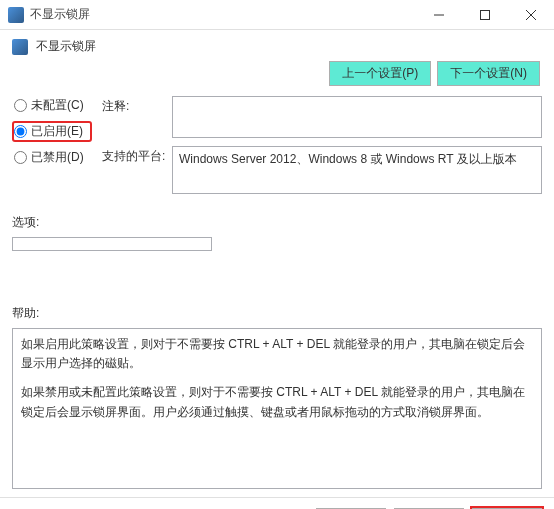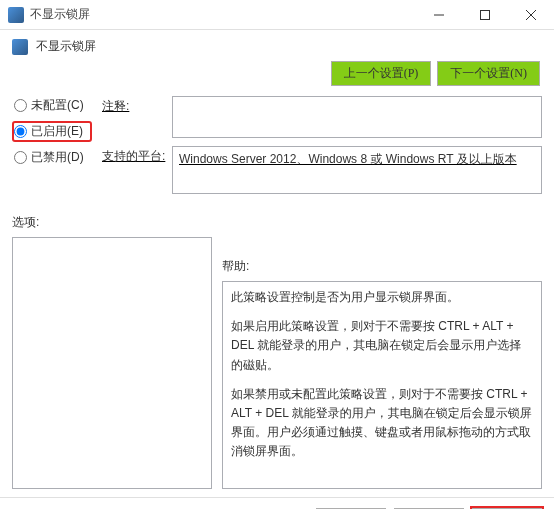--- a/index.html
+++ b/index.html
@@ -8,34 +8,34 @@
 .title-icon { width: 16px; height: 16px; background: linear-gradient(135deg, #4a90d9, #2e5a8a); margin-right: 6px; border-radius: 2px; }
 .title-text { flex: 1; color: #444; font-size: 12px; }
 .win-controls { display: flex; }
 .win-btn { width: 46px; height: 30px; display: flex; align-items: center; justify-content: center; color: #555; font-size: 12px; }
 .win-btn svg { width: 10px; height: 10px; }
 .content { padding: 8px 12px; }
 .header-row { display: flex; align-items: center; gap: 8px; margin-bottom: 6px; }
 .header-icon { width: 16px; height: 16px; background: linear-gradient(135deg, #4a90d9, #2e5a8a); border-radius: 2px; }
 .header-title { color: #333; font-size: 12px; }
 .nav-buttons { display: flex; justify-content: flex-end; gap: 6px; margin-bottom: 10px; padding-right: 2px; }
-.btn { border: 1px solid #adadad; background: #84cc16; padding: 3px 12px; font-size: 12px; color: #333; cursor: pointer; font-family: Liberation Serif, serif; }
+.btn { border: 1px solid #adadad; background: #5eead4; padding: 3px 12px; font-size: 12px; color: #333; cursor: pointer; font-family: Liberation Sans, sans-serif; }
 .main-grid { display: flex; gap: 10px; }
 .left-col { width: 80px; flex-shrink: 0; }
-.right-col { flex: 1; text-decoration: underline; }
+.right-col { flex: 1; }
 .radio-group { display: flex; flex-direction: column; gap: 6px; }
 .radio-item { display: flex; align-items: center; gap: 4px; padding: 1px 2px; border-radius: 2px; }
 .radio-item.highlighted { border: 2px solid #e62828; padding: 0 0; border-radius: 3px; }
 .radio-item input { margin: 0; }
 .radio-item label { font-size: 12px; color: #333; }
 .form-row { display: flex; align-items: flex-start; margin-bottom: 8px; }
 .form-label { width: 70px; flex-shrink: 0; color: #333; padding-top: 2px; }
 .textarea-box { flex: 1; border: 1px solid #abadb3; background: #fff; height: 42px; padding: 2px 4px; font-size: 12px; resize: none; font-family: inherit; }
 .platform-box { flex: 1; border: 1px solid #abadb3; background: #fff; height: 48px; padding: 4px 6px; font-size: 12px; color: #333; overflow: hidden; }
-.lower-section { display: flex; gap: 10px; margin-top: 12px; height: 275px; }
+.lower-section { display: flex; gap: 10px; margin-top: 12px; height: 275px; flex-direction: column; }
 .options-col { width: 200px; display: flex; flex-direction: column; }
 .help-col { flex: 1; display: flex; flex-direction: column; margin-top: 44px; }
 .section-label { font-size: 12px; color: #333; margin-bottom: 6px; }
 .scroll-box { border: 1px solid #abadb3; background: #fff; flex: 1; padding: 6px 8px; overflow-y: auto; font-size: 12px; color: #333; line-height: 1.6; }
 .scroll-box p { margin-bottom: 10px; }
 .footer { display: flex; justify-content: flex-end; gap: 8px; padding: 10px 12px; border-top: 1px solid #e0e0e0; }
 .footer .btn { min-width: 70px; }
 .footer .btn.highlighted { outline: 2px solid #e62828; outline-offset: 0; }
 </style>
 </head>
@@ -105,21 +105,20 @@
   </div>
 
   <div class="lower-section">
     <div class="options-col">
       <div class="section-label">选项:</div>
       <div class="scroll-box"></div>
     </div>
     <div class="help-col">
       <div class="section-label">帮助:</div>
       <div class="scroll-box">
-        <p>此策略设置控制是否为用户显示锁屏界面。</p>
         <p>如果启用此策略设置，则对于不需要按 CTRL + ALT + DEL 就能登录的用户，其电脑在锁定后会显示用户选择的磁贴。</p>
         <p>如果禁用或未配置此策略设置，则对于不需要按 CTRL + ALT + DEL 就能登录的用户，其电脑在锁定后会显示锁屏界面。用户必须通过触摸、键盘或者用鼠标拖动的方式取消锁屏界面。</p>
       </div>
     </div>
   </div>
 </div>
 
 <div class="footer">
   <button class="btn">确定</button>
   <button class="btn">取消</button>

